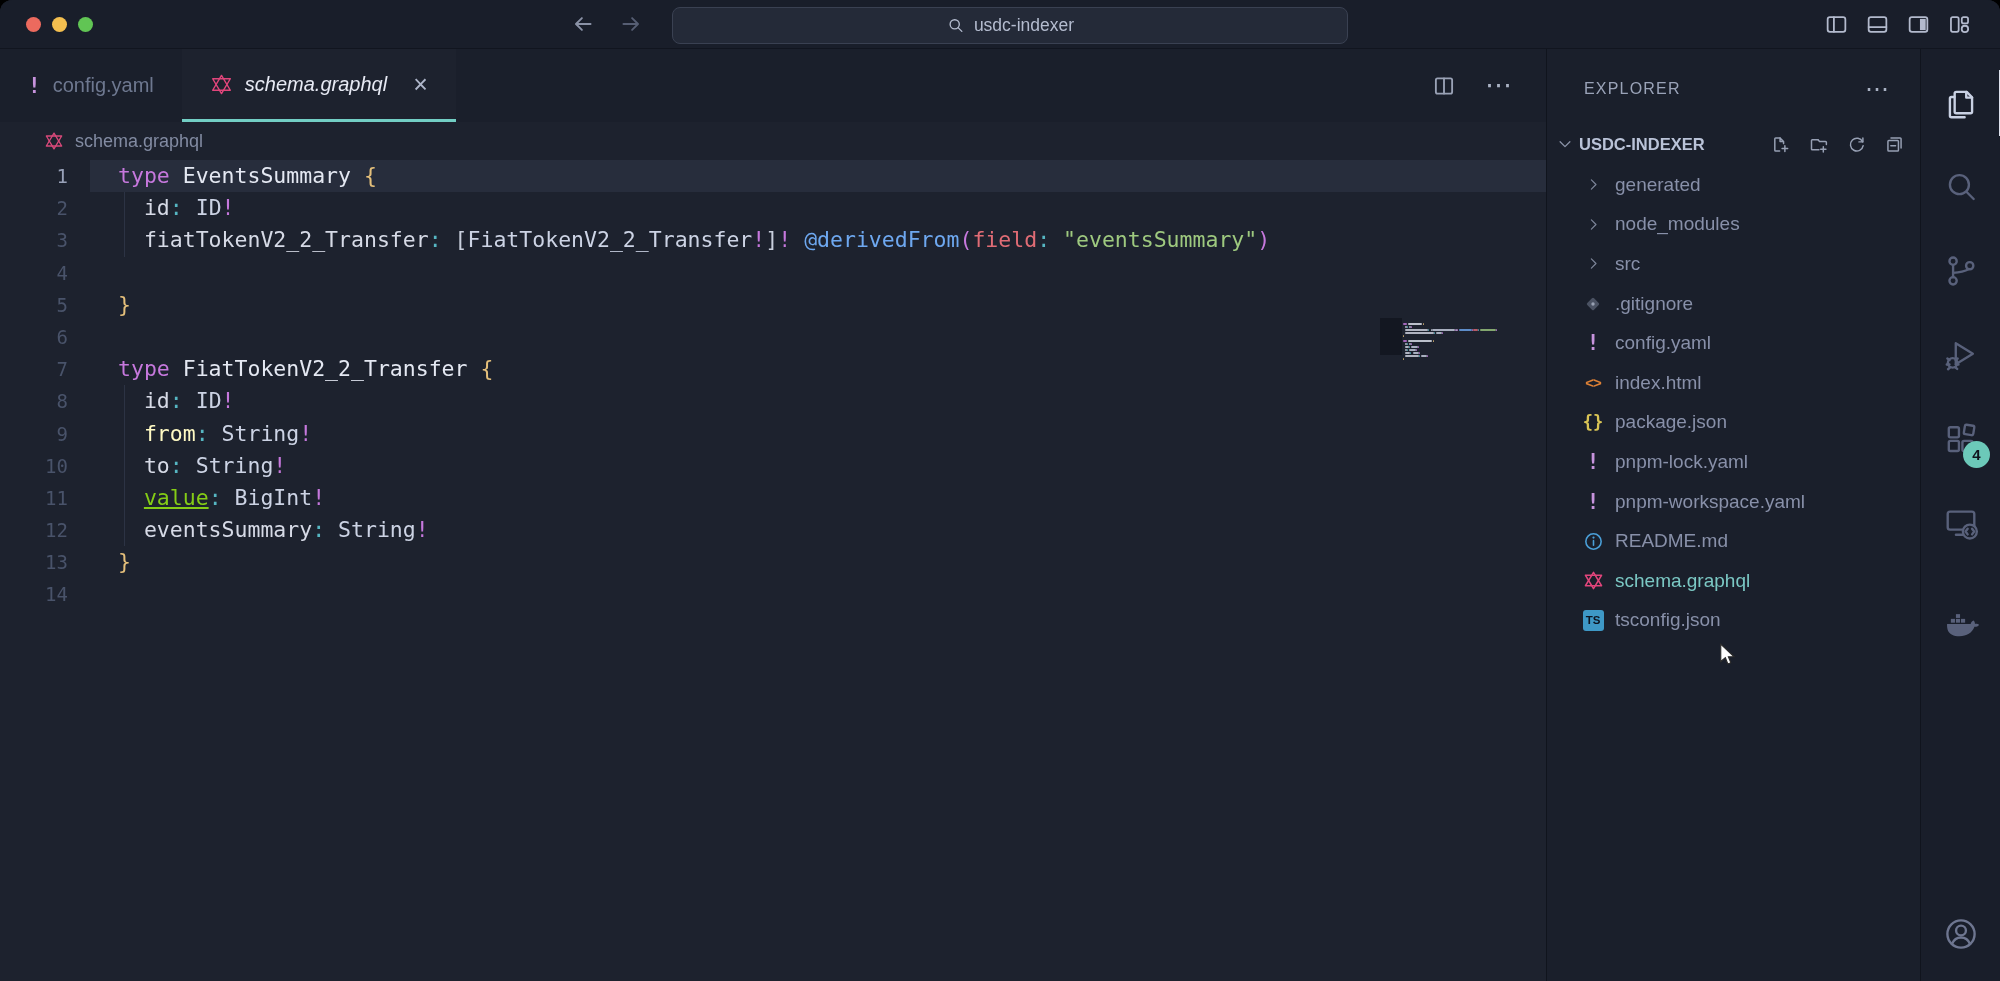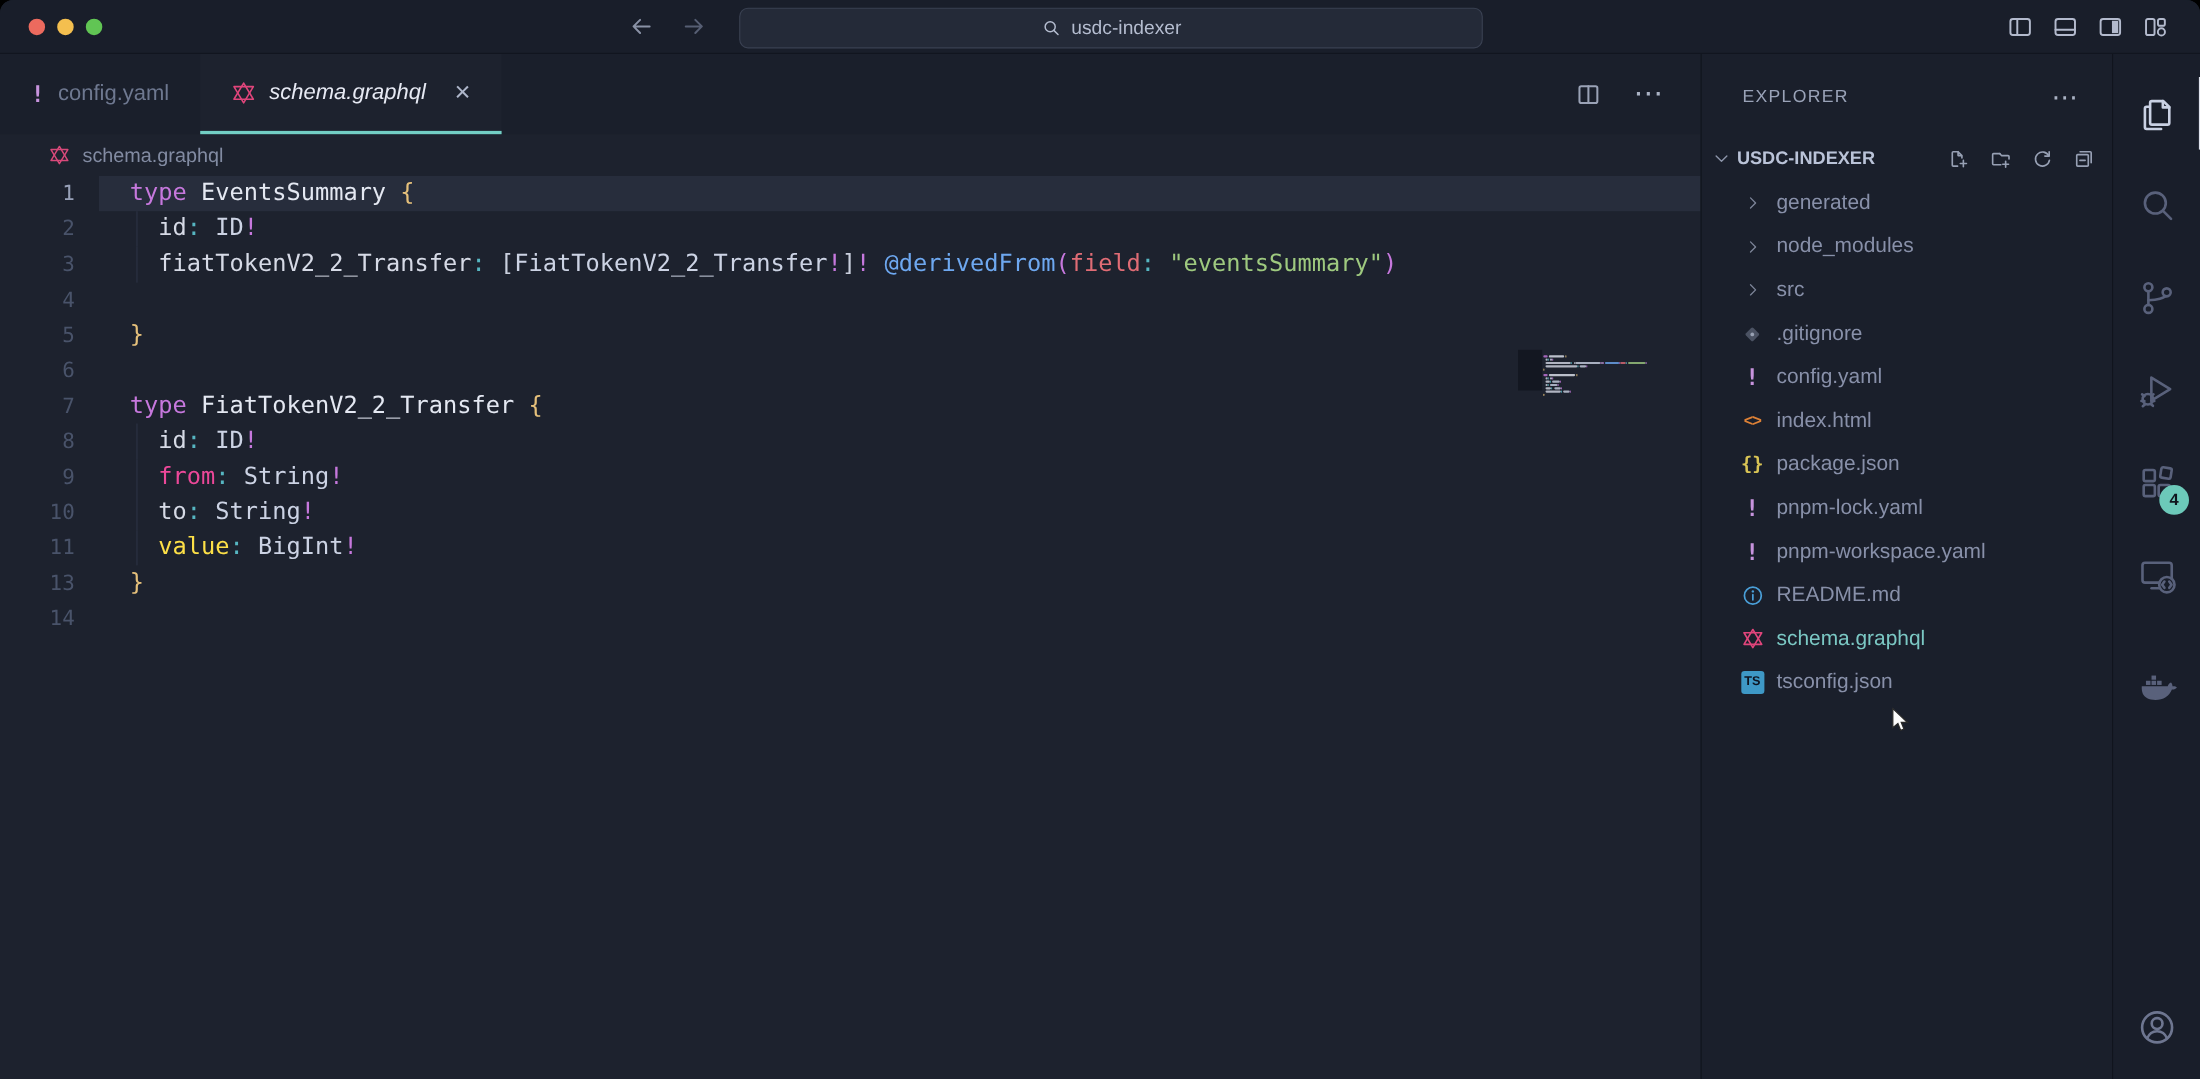--- a/index.html
+++ b/index.html
@@ -207,29 +207,33 @@
           <div class="code-row">
             <span class="gutter">7</span>
             <span class="codewrap"><span style="color: rgb(198, 120, 221);">type</span><span style="color: rgb(201, 207, 221);"> </span><span style="color: rgb(228, 232, 242);">FiatTokenV2_2_Transfer</span><span style="color: rgb(201, 207, 221);"> </span><span style="color: rgb(229, 192, 123);">{</span></span>
           </div>
           <div class="code-row guide">
             <span class="gutter">8</span>
             <span class="codewrap"><span style="color: rgb(201, 207, 221);">  </span><span style="color: rgb(214, 218, 230);">id</span><span style="color: rgb(86, 182, 194);">:</span><span style="color: rgb(201, 207, 221);"> </span><span style="color: rgb(204, 211, 228);">ID</span><span style="color: rgb(198, 120, 221);">!</span></span>
           </div>
           <div class="code-row guide">
             <span class="gutter">9</span>
-            <span class="codewrap"><span style="color: rgb(201, 207, 221);">  </span><span style="color: #ec4899;">from</span><span style="color: rgb(86, 182, 194);">:</span><span style="color: rgb(201, 207, 221);"> </span><span style="color: rgb(204, 211, 228);">String</span><span style="color: rgb(198, 120, 221);">!</span></span>
+            <span class="codewrap"><span style="color: rgb(201, 207, 221);">  </span><span style="color: #fef9c3;">from</span><span style="color: rgb(86, 182, 194);">:</span><span style="color: rgb(201, 207, 221);"> </span><span style="color: rgb(204, 211, 228);">String</span><span style="color: rgb(198, 120, 221);">!</span></span>
           </div>
           <div class="code-row guide">
             <span class="gutter">10</span>
             <span class="codewrap"><span style="color: rgb(201, 207, 221);">  </span><span style="color: rgb(214, 218, 230);">to</span><span style="color: rgb(86, 182, 194);">:</span><span style="color: rgb(201, 207, 221);"> </span><span style="color: rgb(204, 211, 228);">String</span><span style="color: rgb(198, 120, 221);">!</span></span>
           </div>
           <div class="code-row guide">
             <span class="gutter">11</span>
-            <span class="codewrap"><span style="color: rgb(201, 207, 221);">  </span><span style="color: #fde047;">value</span><span style="color: rgb(86, 182, 194);">:</span><span style="color: rgb(201, 207, 221);"> </span><span style="color: rgb(204, 211, 228);">BigInt</span><span style="color: rgb(198, 120, 221);">!</span></span>
+            <span class="codewrap"><span style="color: rgb(201, 207, 221);">  </span><span style="color: #84cc16; text-decoration: underline;">value</span><span style="color: rgb(86, 182, 194);">:</span><span style="color: rgb(201, 207, 221);"> </span><span style="color: rgb(204, 211, 228);">BigInt</span><span style="color: rgb(198, 120, 221);">!</span></span>
+          </div>
+          <div class="code-row guide">
+            <span class="gutter">12</span>
+            <span class="codewrap"><span style="color: rgb(201, 207, 221);">  </span><span style="color: rgb(214, 218, 230);">eventsSummary</span><span style="color: rgb(86, 182, 194);">:</span><span style="color: rgb(201, 207, 221);"> </span><span style="color: rgb(204, 211, 228);">String</span><span style="color: rgb(198, 120, 221);">!</span></span>
           </div>
           <div class="code-row">
             <span class="gutter">13</span>
             <span class="codewrap"><span style="color: rgb(229, 192, 123);">}</span></span>
           </div>
           <div class="code-row">
             <span class="gutter">14</span>
             <span class="codewrap"></span>
           </div>
         </div>

